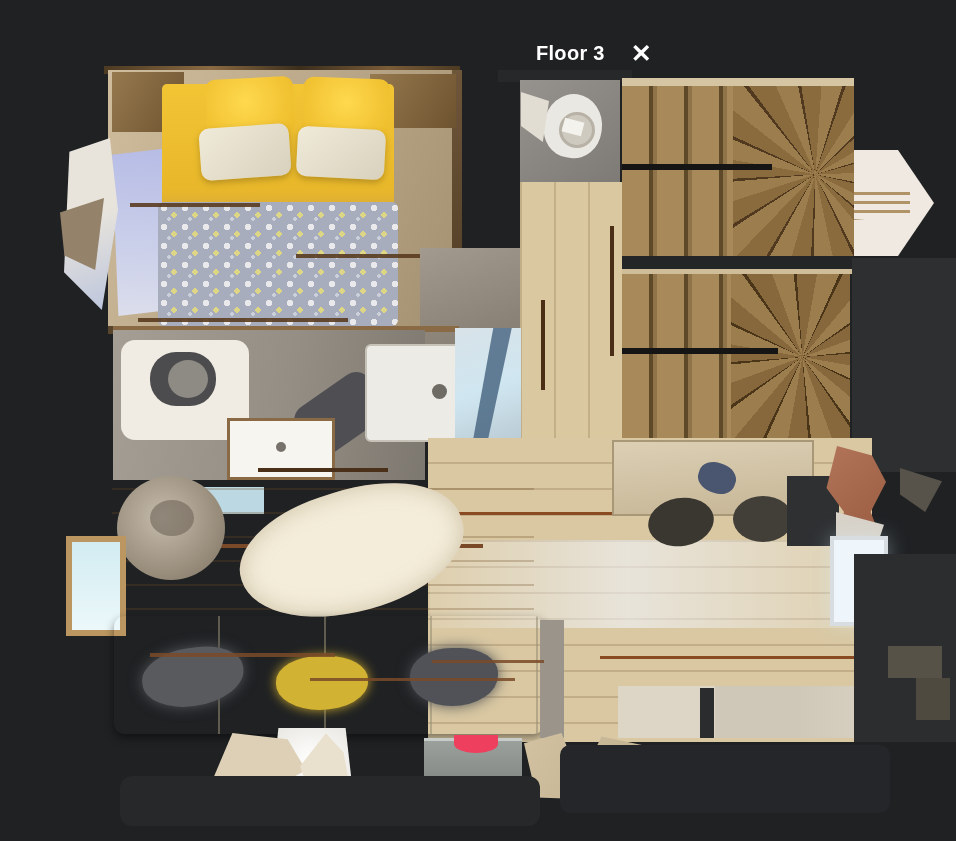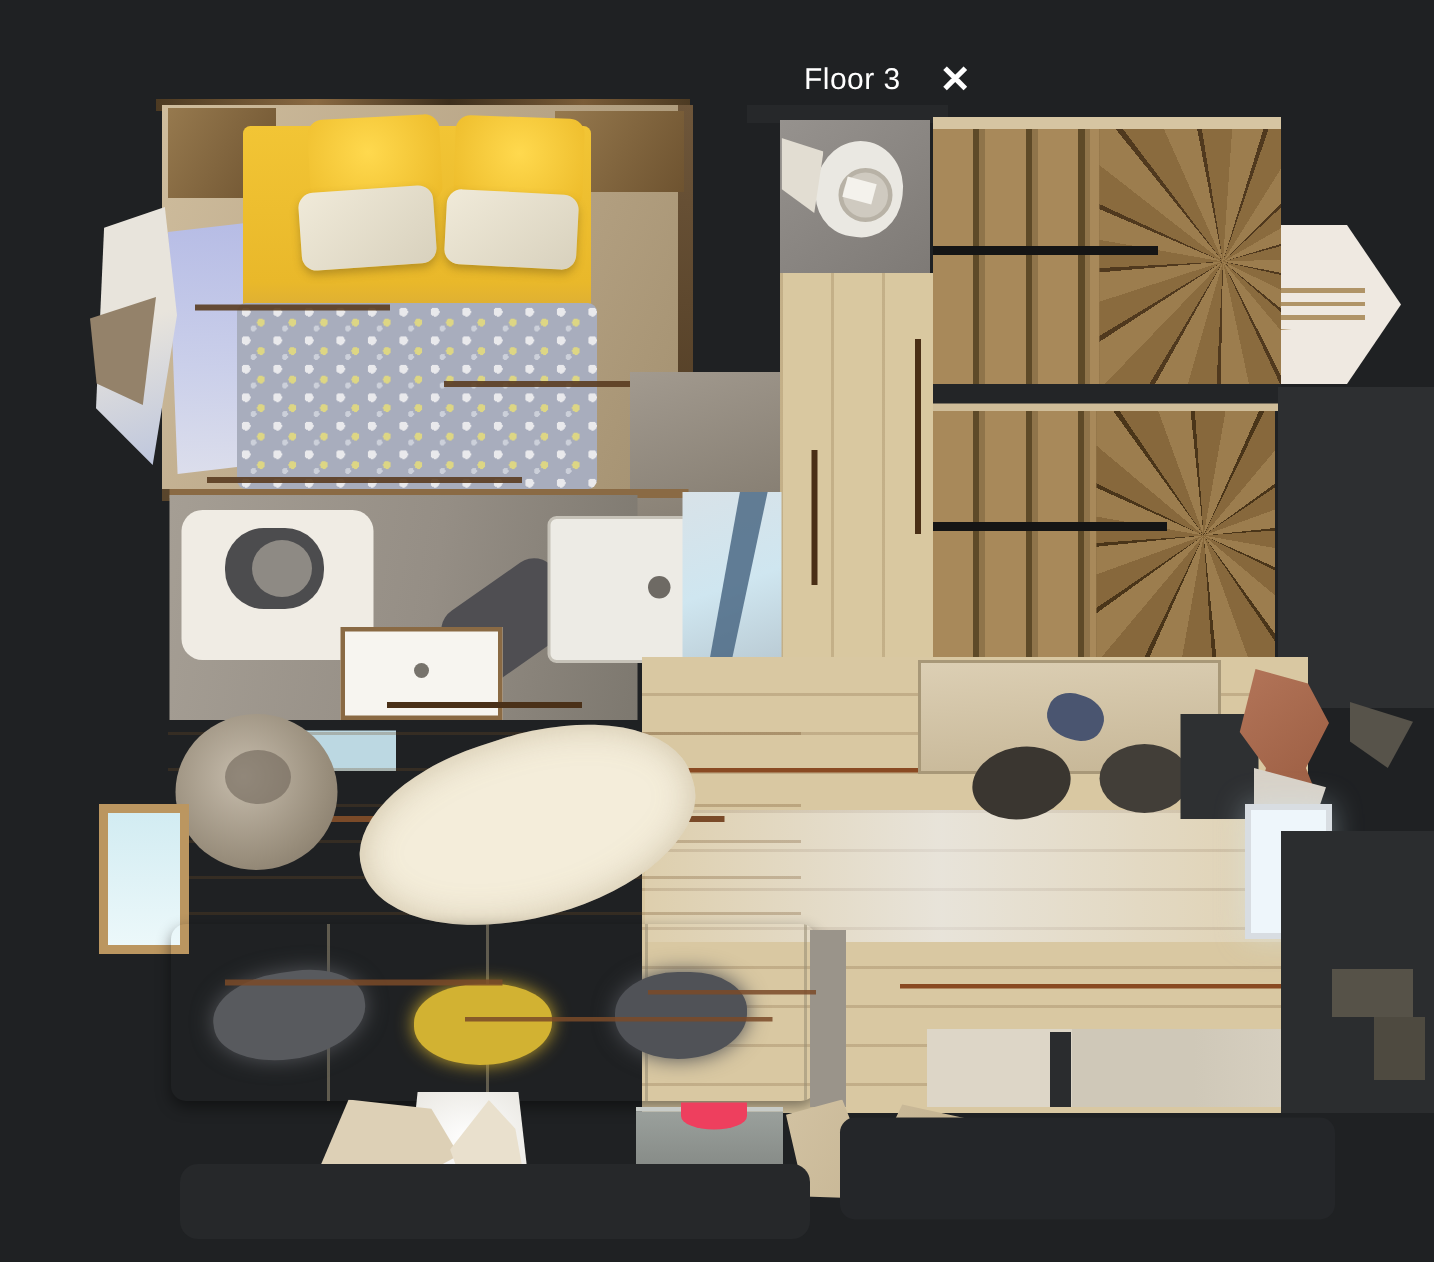--- a/index.html
+++ b/index.html
@@ -1,21 +1,21 @@
 <!DOCTYPE html>
 <html style="--background: #1f2123; --text: #ffffff; --bed-yellow: #f2c535; --blanket-gray: #a8adbd; --stair-wood: #8a6f45; --hall-wood: #d9c8a0; --floor-pale-oak: #d9c8a2; --floor-golden-oak: #c9a265; --bath-gray: #958e85; --sofa-cream: #f3eee2; --rug-white: #f4edda; --window-blue: #cfe6f0; --accent-red: #ee3f5e;"><head>
 <meta charset="utf-8">
 <style>
   html,body{margin:0;padding:0;background:var(--background,#1f2123);}
   .stage{position:relative;width:956px;height:841px;overflow:hidden;background:var(--background,#1f2123);font-family:"Liberation Sans",sans-serif;}
   .sh{position:absolute;}
 
   
   .hdr{position:absolute;left:536px;top:38px;height:30px;display:flex;align-items:center;gap:26px;z-index:50;}
-  .hdr-title{color:var(--text,#fff);font-size:20px;font-weight:normal;letter-spacing:.3px;}
+  .hdr-title{color:var(--text,#fff);font-size:20px;font-weight:bold;letter-spacing:.3px;}
   .close-btn{background:none;border:none;padding:0;color:var(--text,#fff);font-size:25px;font-weight:600;line-height:1;cursor:pointer;font-family:"Liberation Sans",sans-serif;}
 
   
   .b-floor{left:108px;top:70px;width:352px;height:264px;background:linear-gradient(115deg,#cfbd9d,#b7a486 55%,#a3906f);}
   .b-wall-top{left:104px;top:66px;width:356px;height:8px;background:linear-gradient(90deg,#4c3a22,#8a6a42 30%,#3c2e1c 55%,#7a5c38 80%,#4c3a22);}
   .b-wall-right{left:452px;top:70px;width:10px;height:262px;background:linear-gradient(#6e563a,#4e3a22);}
   .b-wall-bottom{left:108px;top:326px;width:350px;height:8px;background:#59452c;}
   .hb{background:linear-gradient(120deg,#96794e,#6e5330);}
   .hb-l{left:112px;top:72px;width:72px;height:60px;}
   .hb-r{left:370px;top:74px;width:86px;height:54px;}

